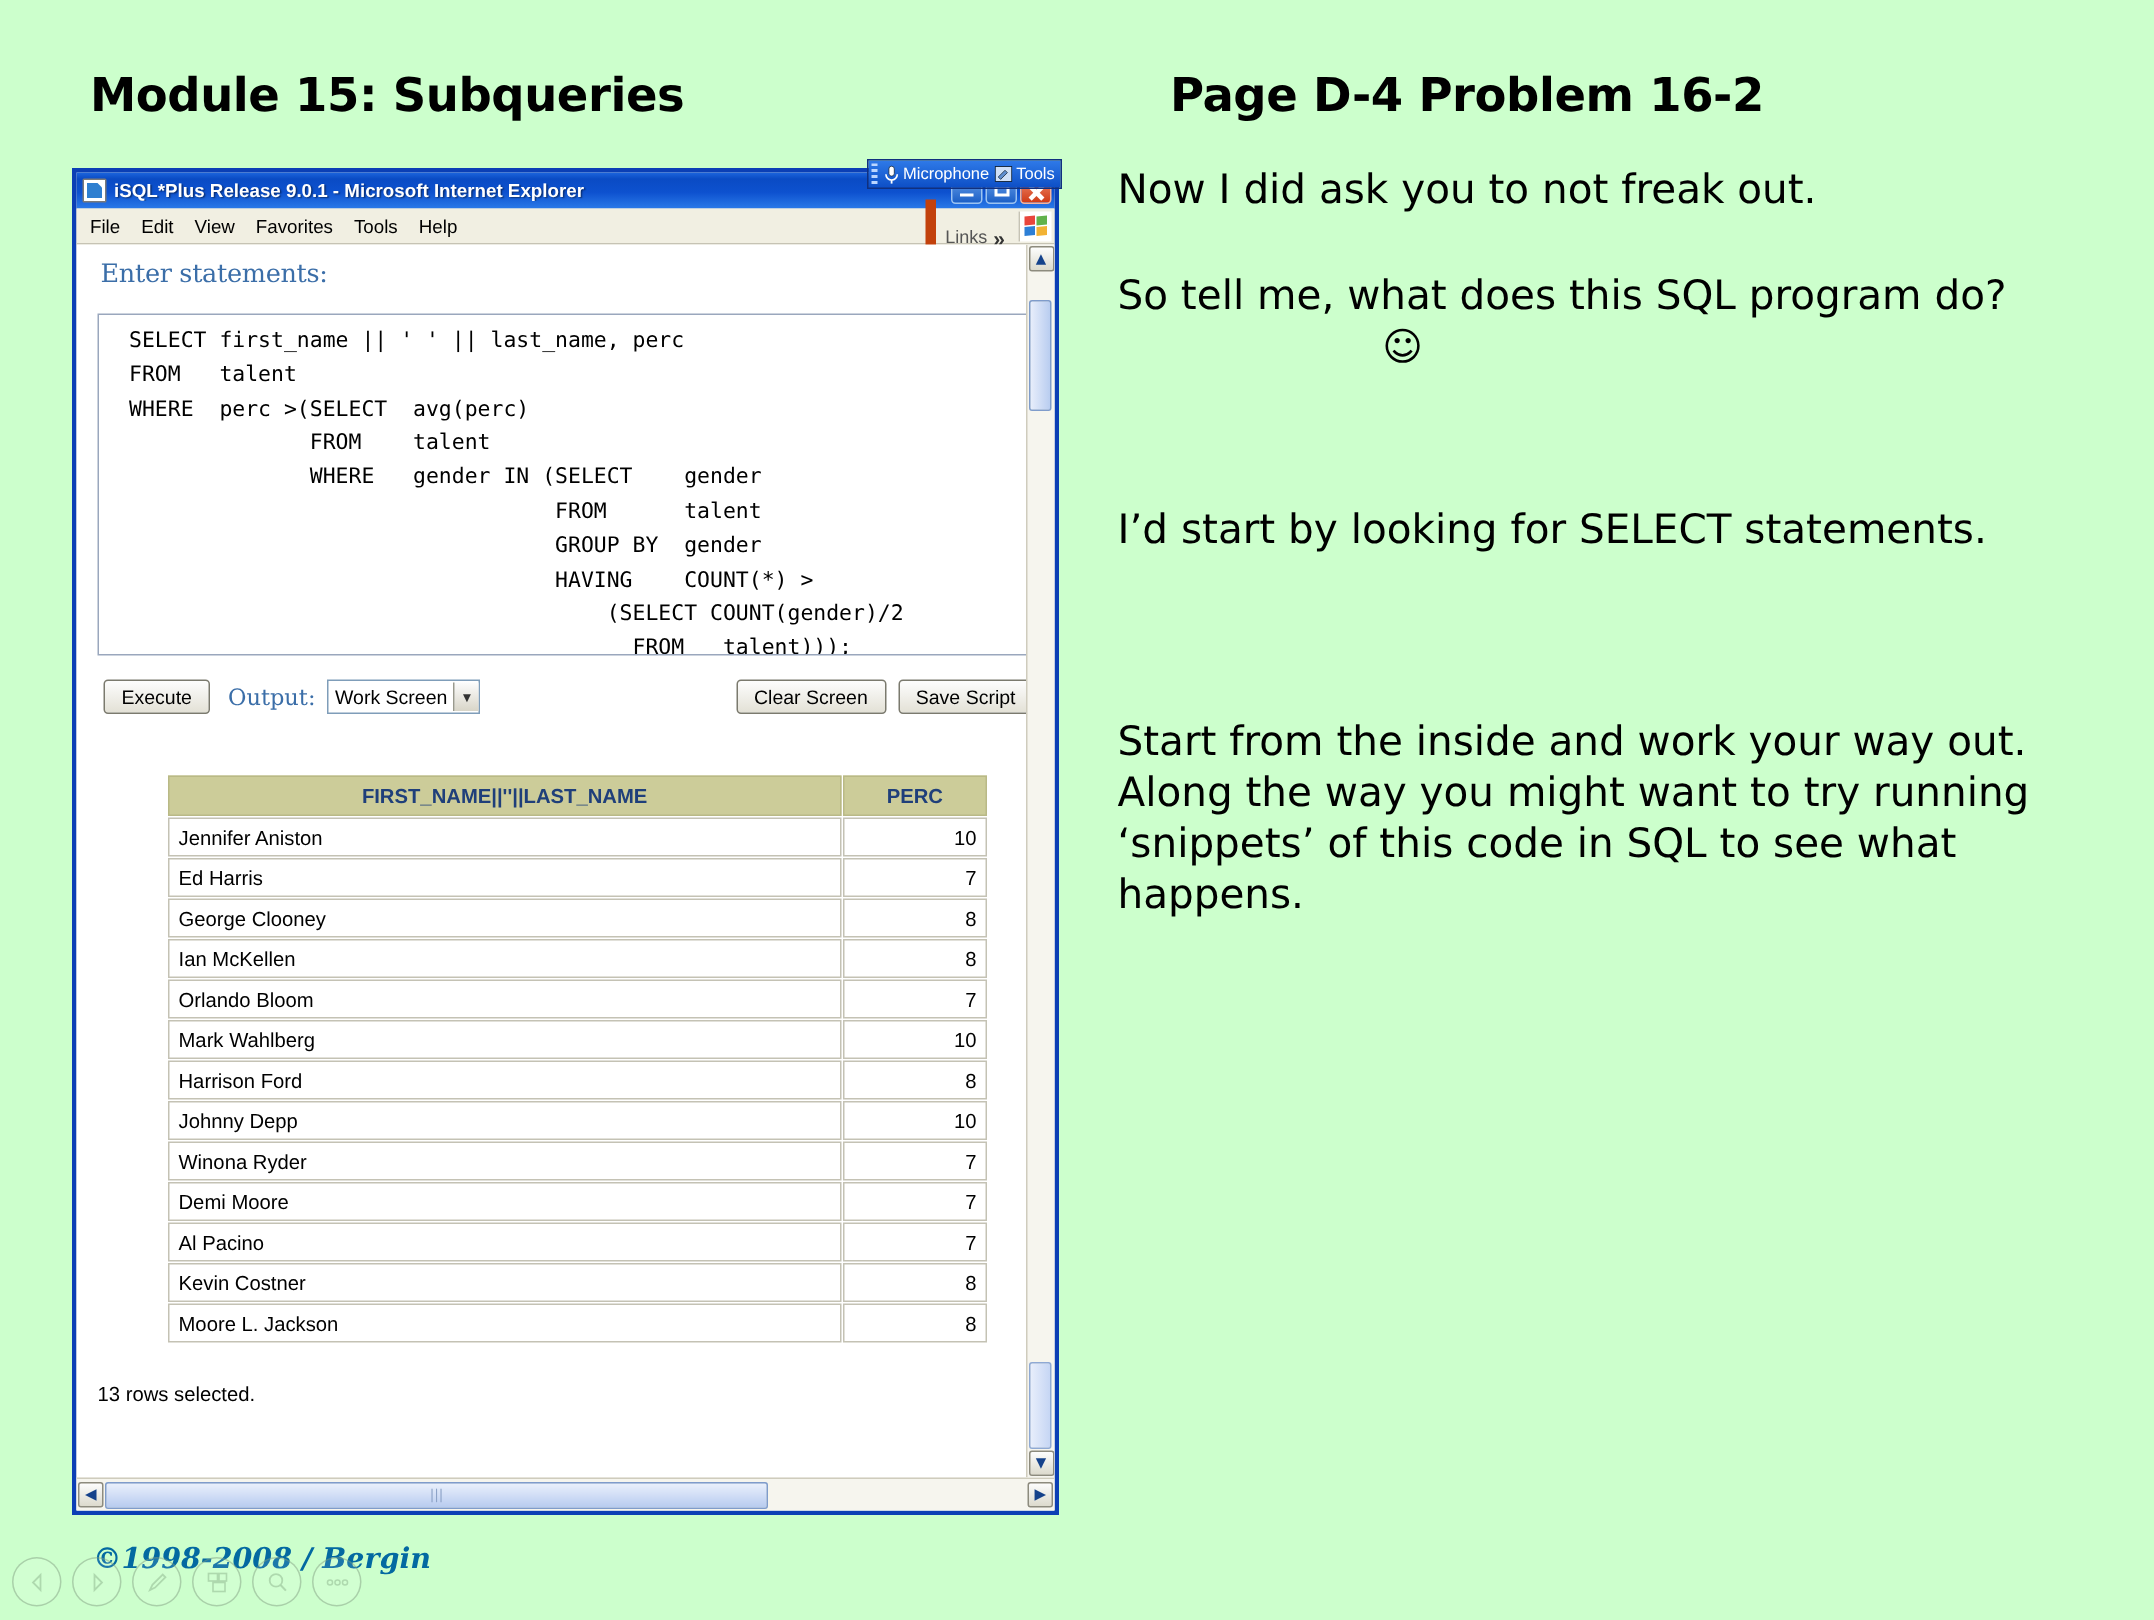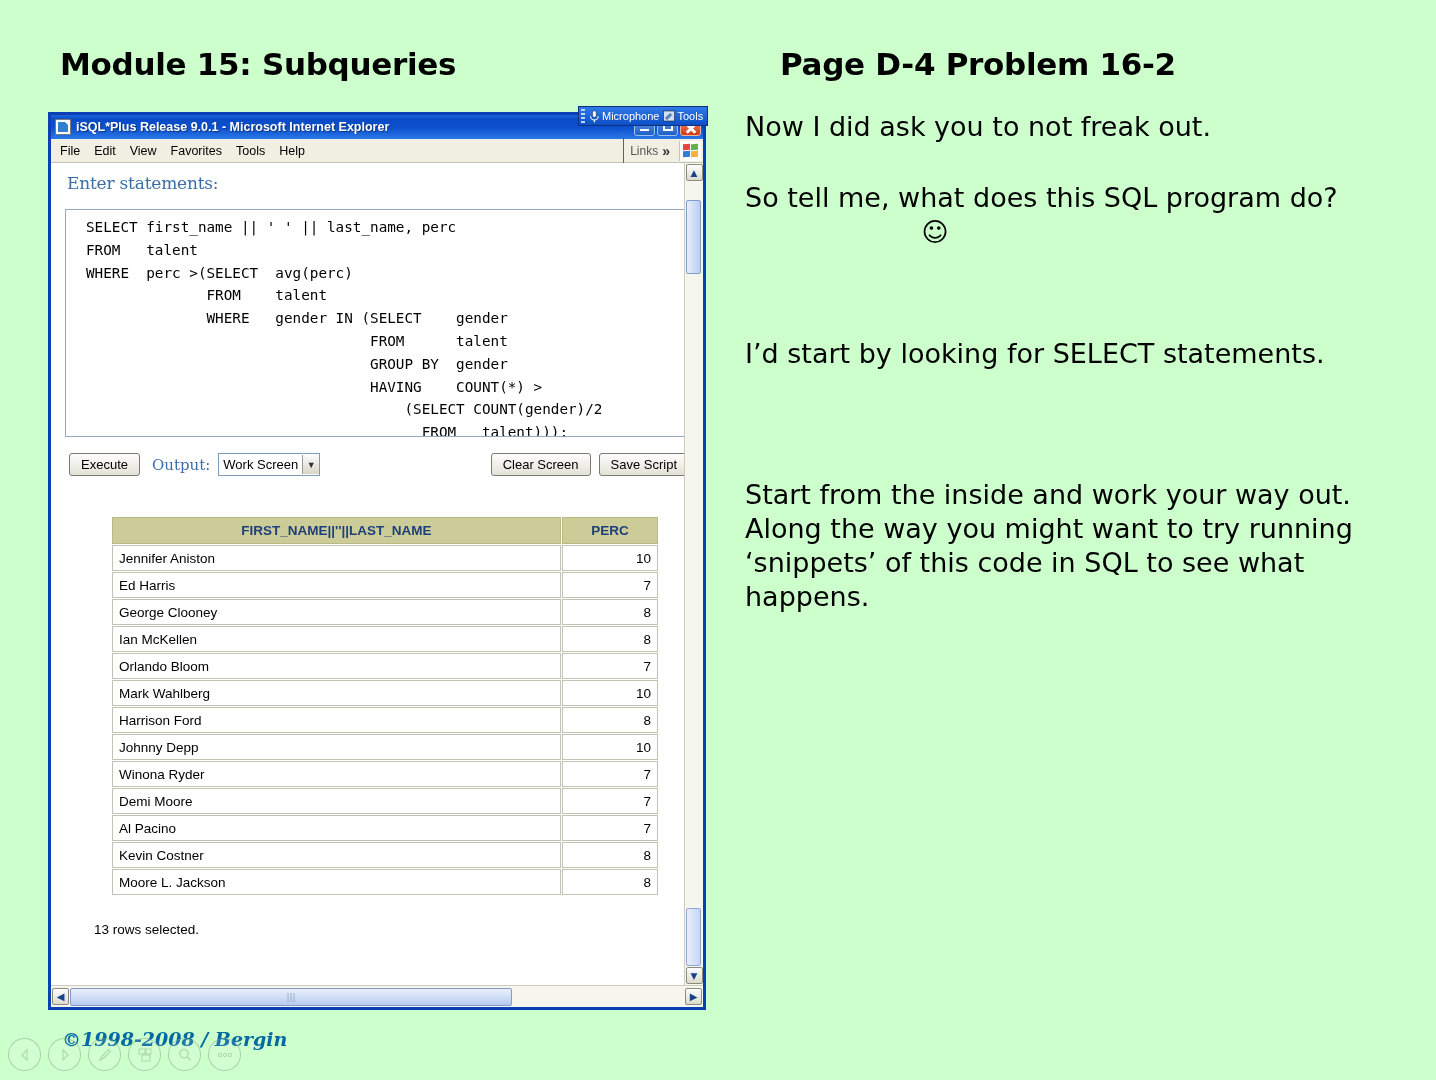--- a/index.html
+++ b/index.html
@@ -82,22 +82,22 @@
 
   .menubar {
     height:24px; flex:0 0 24px; background:#f1efe2;
     border-bottom:1px solid #c6c3b4;
     display:flex; align-items:center; padding:0 2px;
     font-family:"Liberation Sans", sans-serif; font-size:12.5px; color:#000;
   }
   .menu-item { padding:2px 7px; cursor:default; white-space:nowrap; }
   .menu-spacer { flex:1 1 auto; }
   .links-box {
-    display:flex; align-items:center; gap:4px;
-    border-left:1px solid #c2410c; padding:18px 6px; height:20px;
+    display:flex; align-items:flex-start; gap:4px;
+    border-left:7px solid #c2410c; padding:18px 6px; height:20px;
     color:#555; font-size:12px;
   }
   .chev { font-size:14px; font-weight:bold; color:#333; }
   .winflag {
     width:22px; height:20px; margin-left:3px;
     background:#fff; border-left:1px solid #c6c3b4;
     display:flex; flex-wrap:wrap; align-content:center; justify-content:center;
     padding:2px;
   }
   .winflag span { width:7px; height:6px; margin:0.5px; display:block; transform:skewY(-6deg); }
@@ -167,21 +167,21 @@
   table.res td {
     background:#fff; border:1px solid #c4c2b4;
     font-family:"Liberation Sans", sans-serif; font-size:13.5px; color:#000;
     padding:4px 6px; height:26px;
   }
   table.res td.num { text-align:right; }
   .col-name { width:448px; }
   .col-perc { width:96px; }
   .rows-msg {
     font-family:"Liberation Sans", sans-serif; font-size:13.5px; color:#000;
-    margin:26px 0 0 29px;
+    margin:26px 0 0 0;
   }
 
   
   .vscroll {
     position:absolute; right:0; top:0; bottom:0; width:19px;
     background:#f6f5ee; border-left:1px solid #cfccbd;
     display:flex; flex-direction:column; align-items:center;
   }
   .sb-btn {
     width:17px; height:17px; margin:1px 0;

